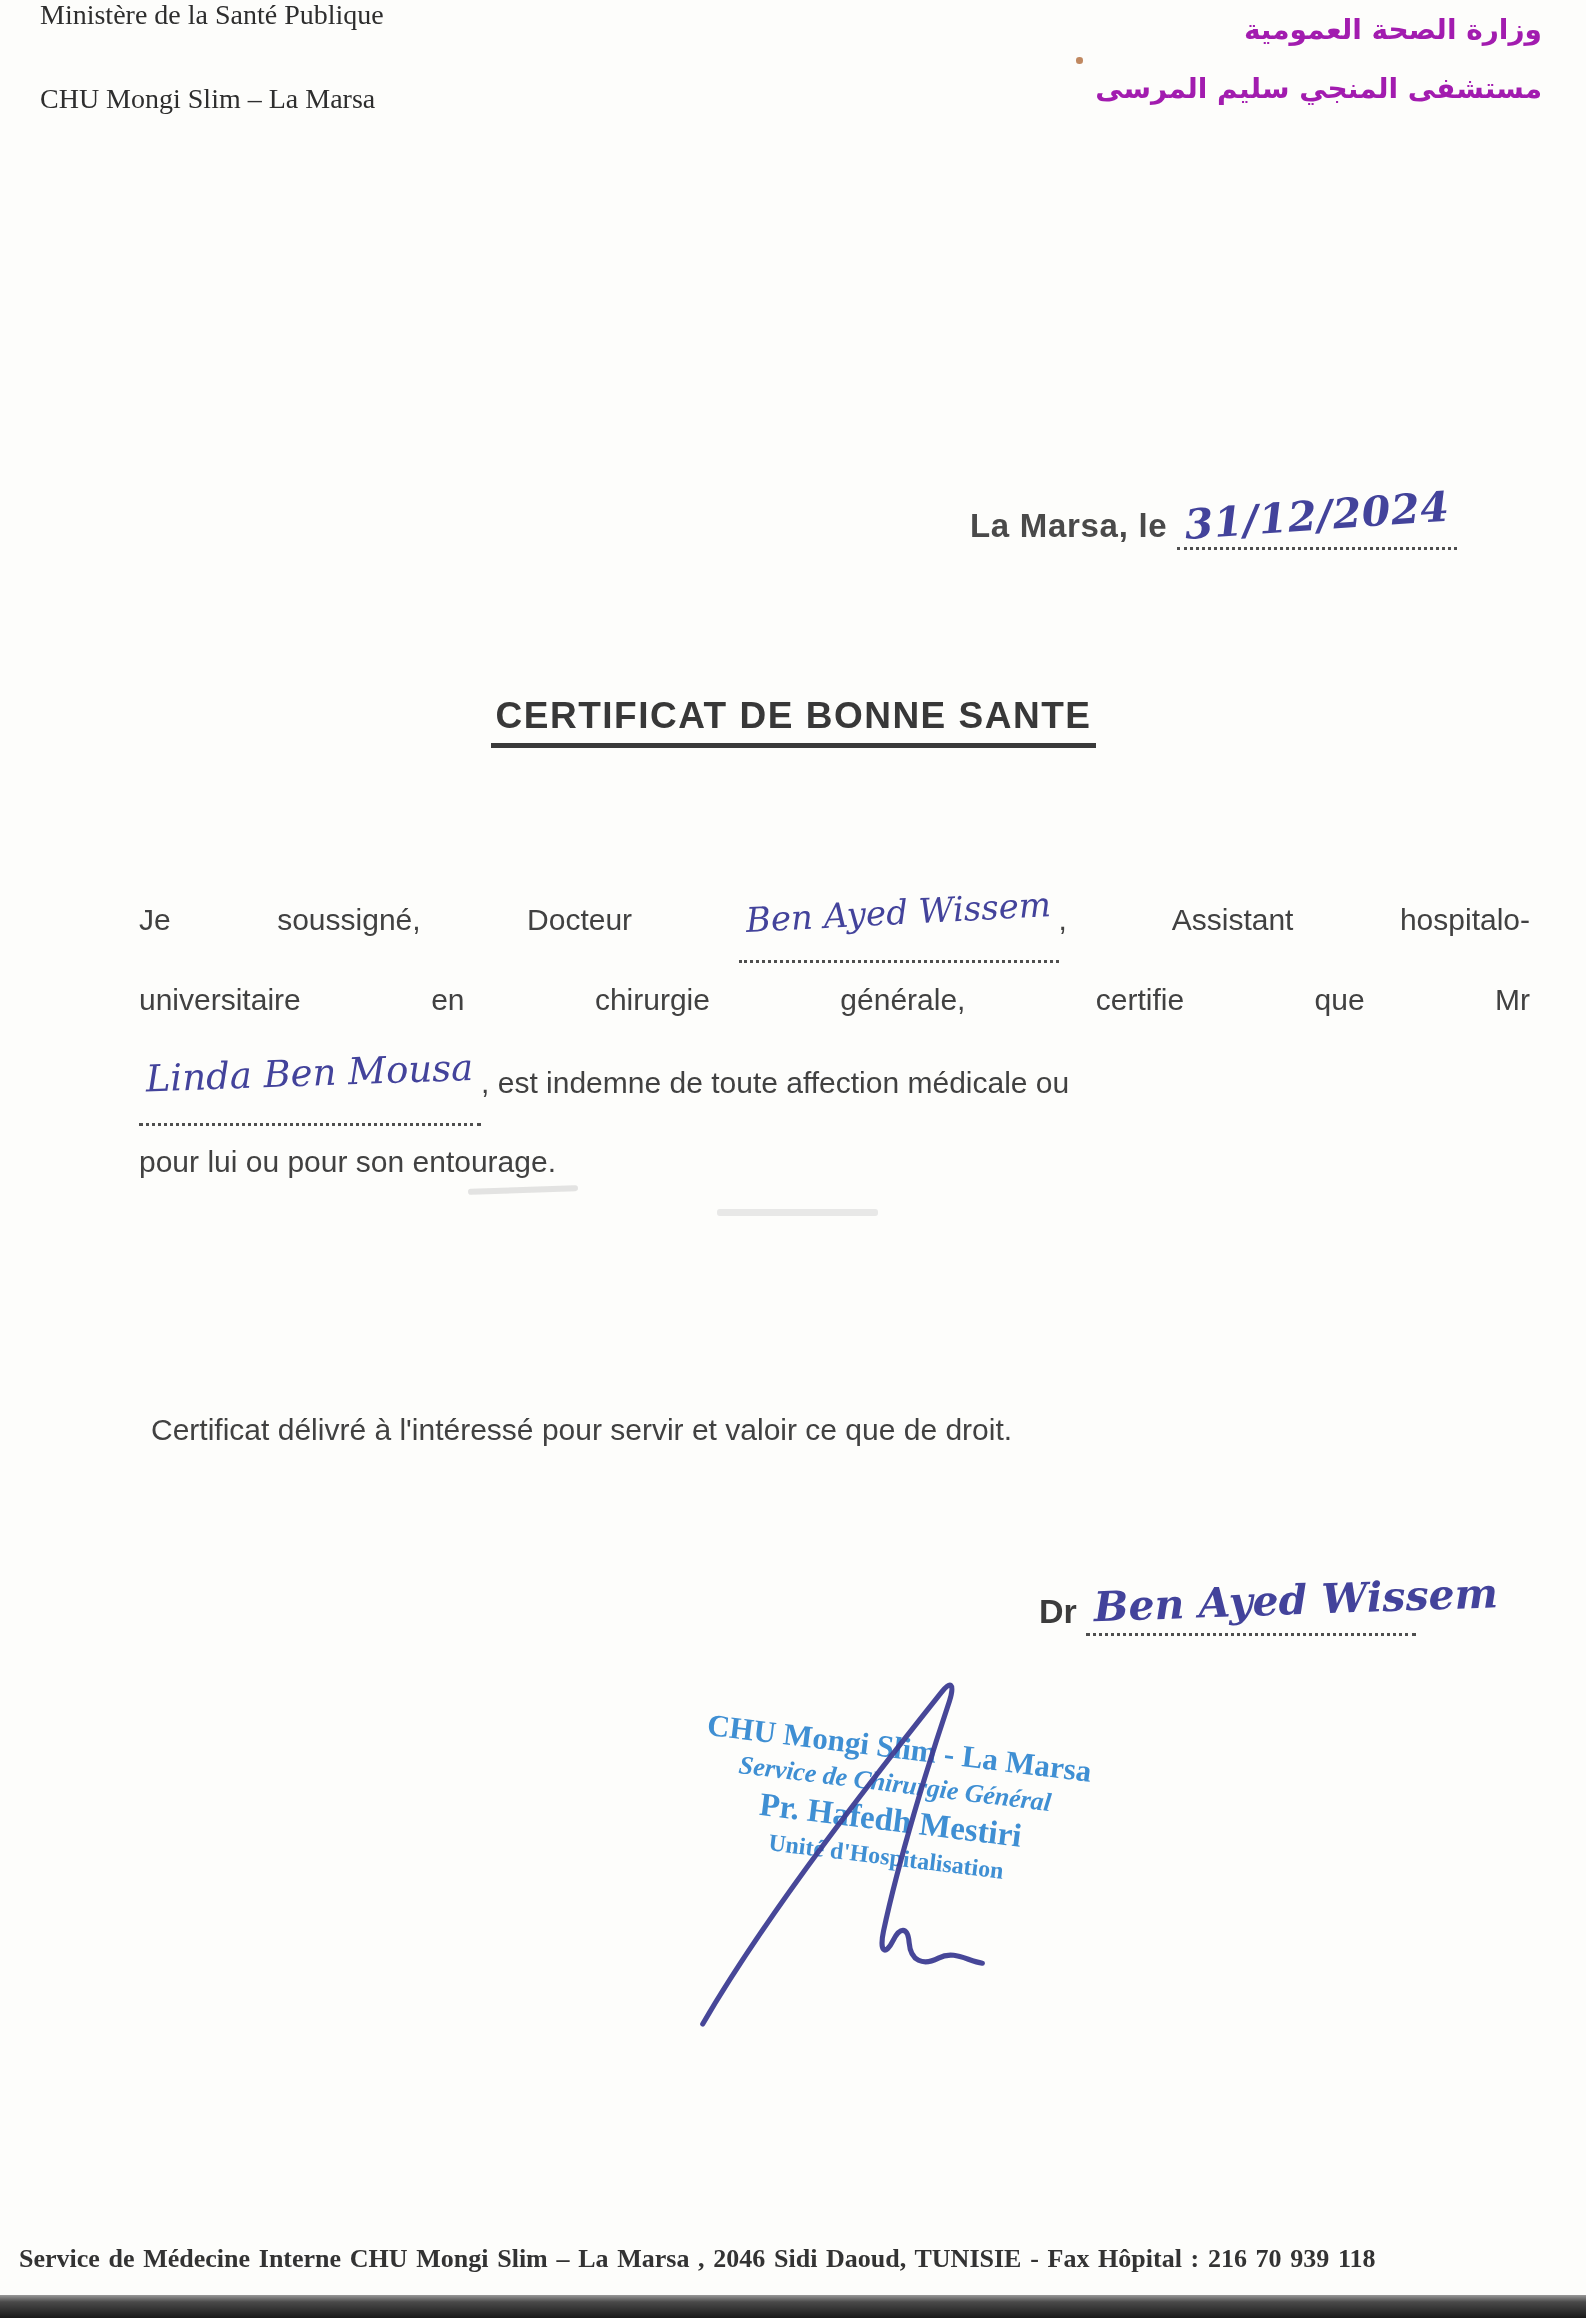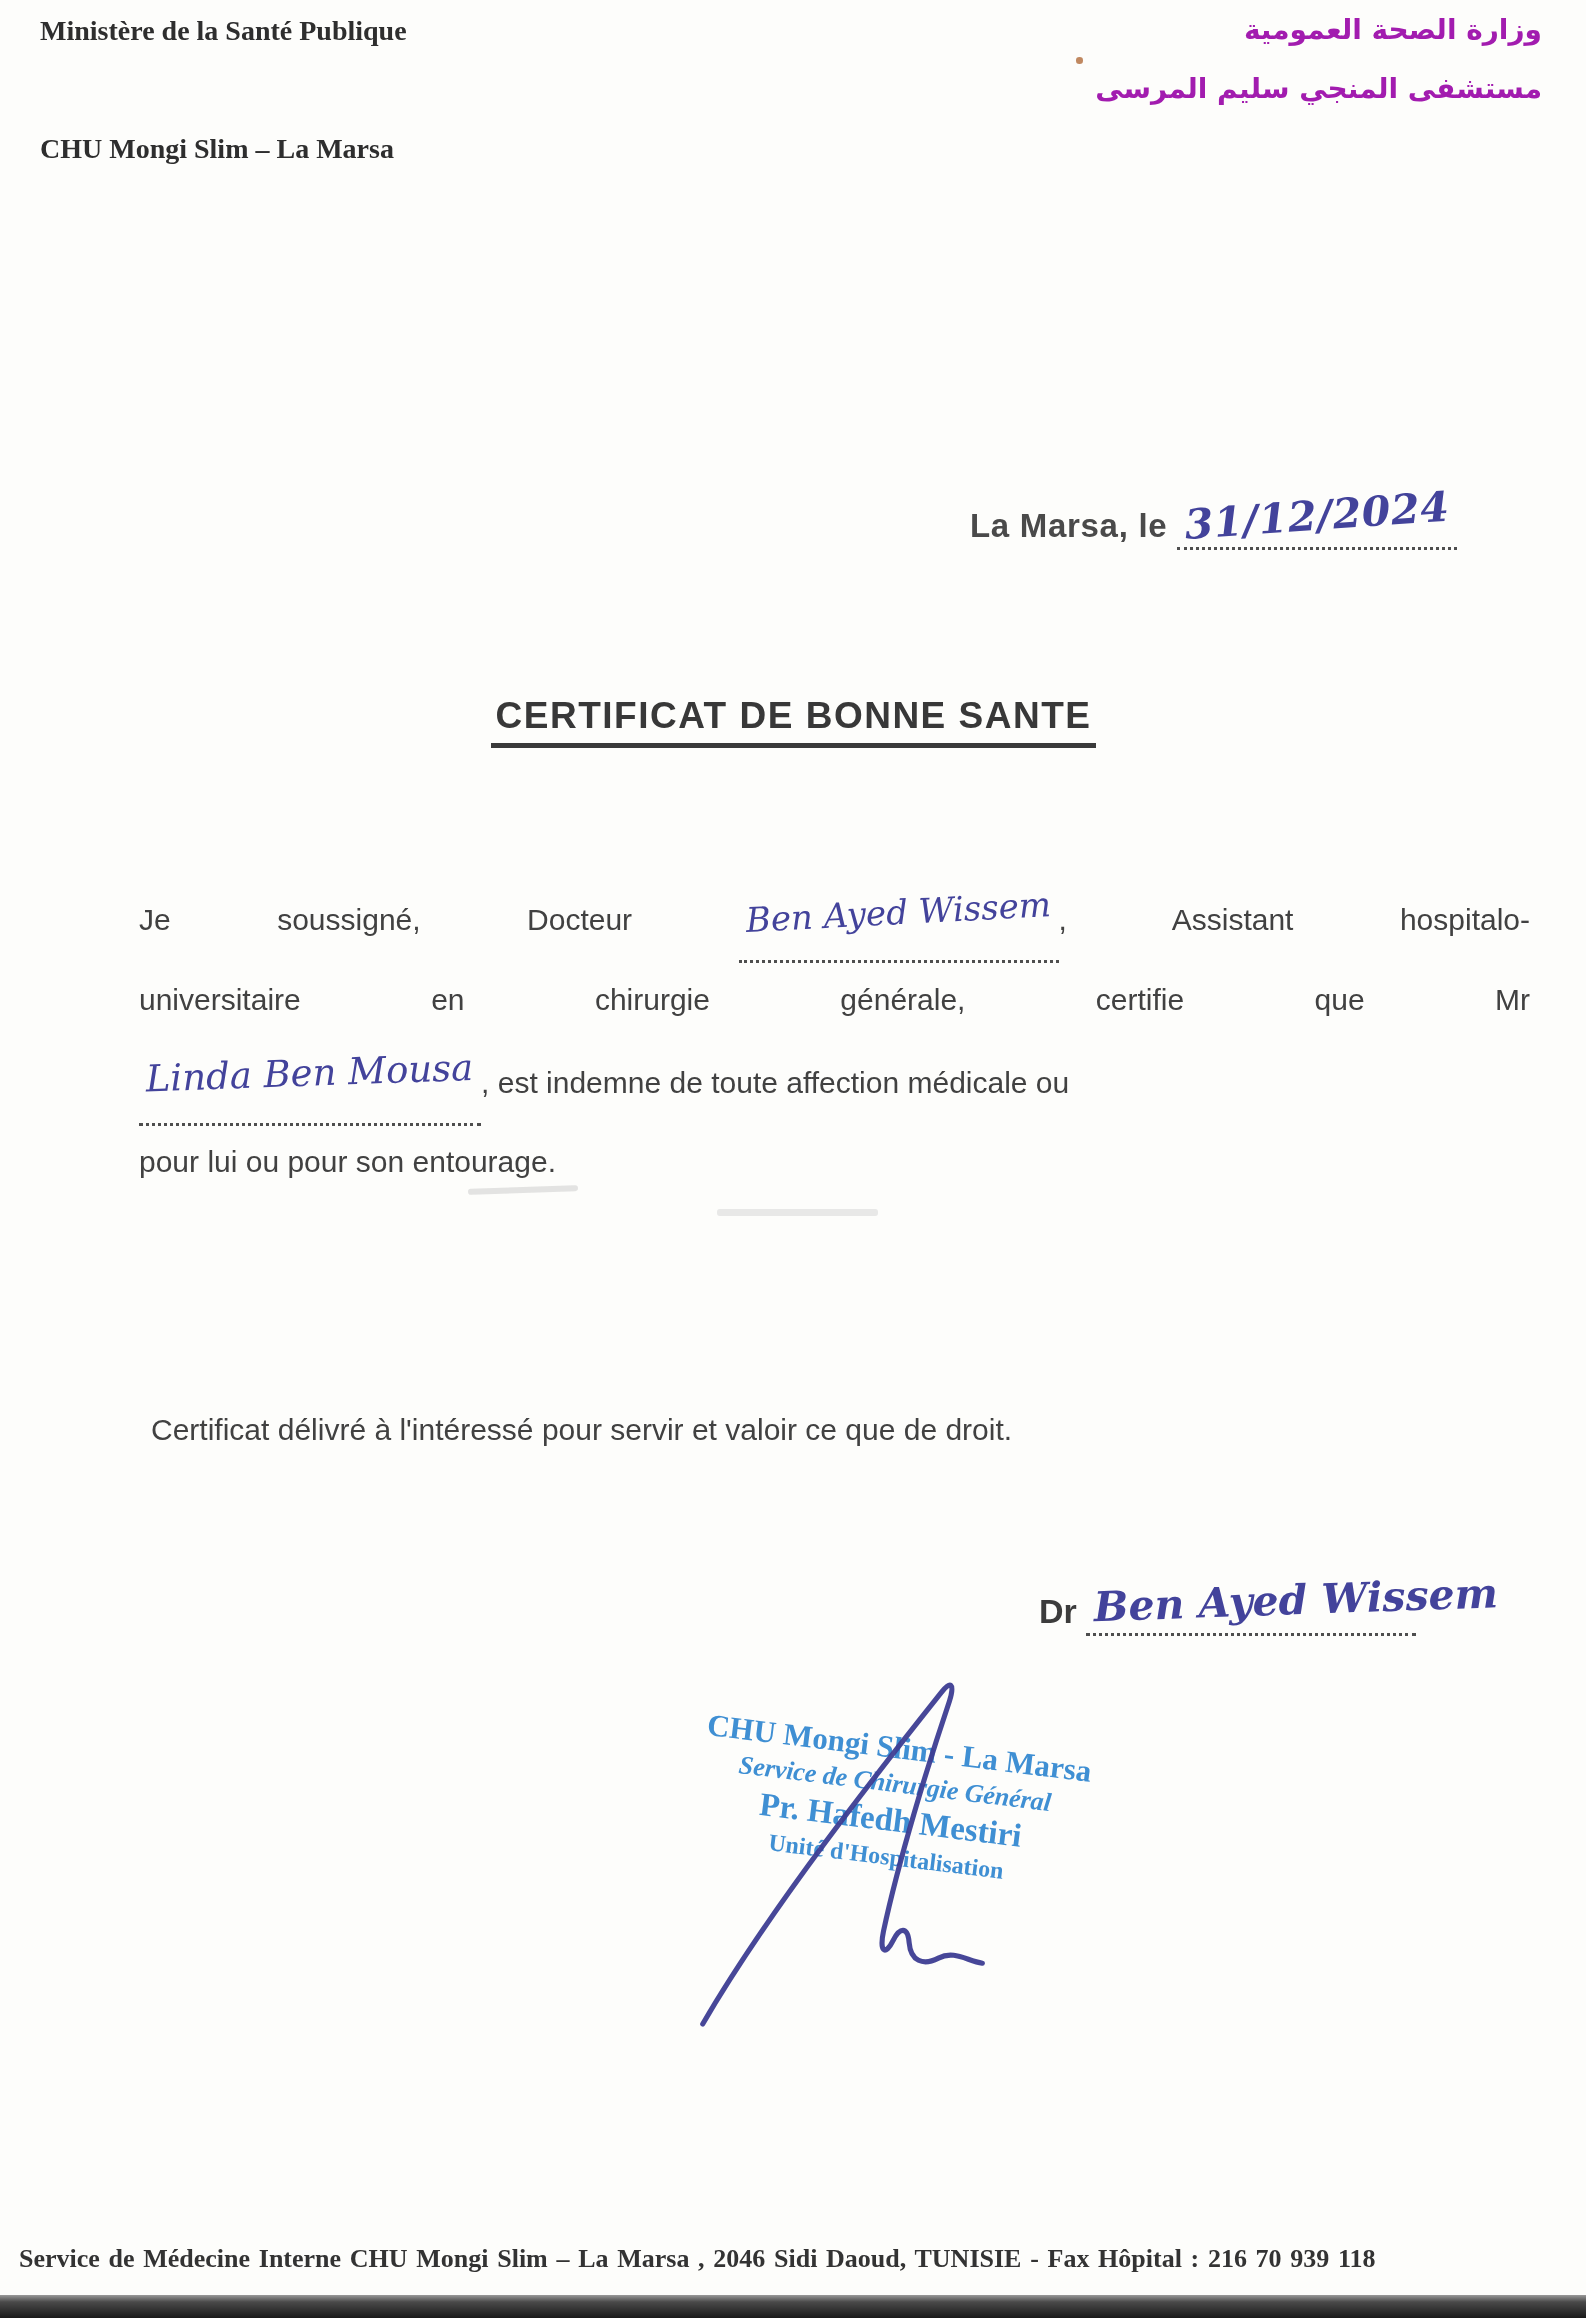--- a/index.html
+++ b/index.html
@@ -7,22 +7,22 @@
     width:1587px;height:2319px;
     background:#fdfdfb;
     position:relative;
     overflow:hidden;
     font-family:"Liberation Sans",sans-serif;
     color:#3c3c3c;
   }
   .abs{position:absolute;}
 
   
-  .hdr-left{left:40px;top:17px;font-family:"Liberation Serif",serif;font-weight:bold;font-size:28px;color:#2e2e2e;line-height:1.0;}
-  .hdr-left .l2{margin-top:90px;}
+  .hdr-left{left:40px;top:1px;font-family:"Liberation Serif",serif;font-weight:normal;font-size:28px;color:#2e2e2e;line-height:1.0;}
+  .hdr-left .l2{margin-top:56px;}
   .hdr-right{right:45px;top:13px;text-align:right;font-family:"DejaVu Sans",sans-serif;font-weight:bold;font-size:28px;color:#a21caf;direction:rtl;}
   .hdr-right .l2{margin-top:26px;}
 
   
   .dateline{left:970px;top:499px;font-size:33px;color:#4a4a4a;font-weight:bold;letter-spacing:0.7px;}
   .hand{
     font-family:"DejaVu Serif",serif;
     font-style:italic;
     color:#43439b;
     display:inline-block;

